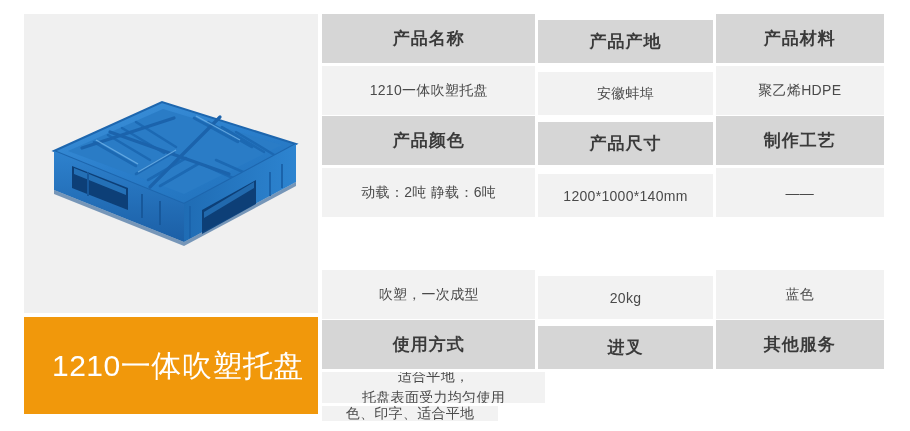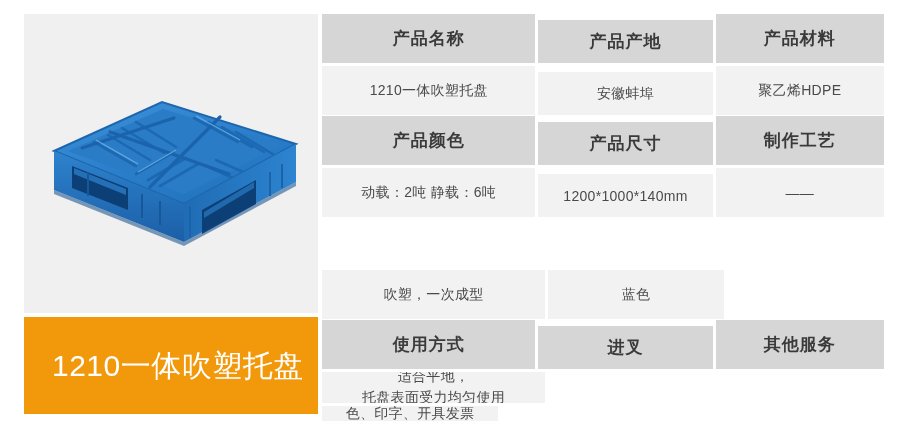--- a/index.html
+++ b/index.html
@@ -223,36 +223,37 @@
       <div class="spec-cell c3">制作工艺</div>
     </div>
     <div class="spec-block row-body" style="top:154px;">
       <div class="spec-cell c1">动载：2吨 静载：6吨</div>
       <div class="spec-cell c2">1200*1000*140mm</div>
       <div class="spec-cell c3">——</div>
     </div>
 
     <div class="spec-block row-body" style="top:256px;">
       <div class="spec-cell c1">吹塑，一次成型</div>
+      <div class="spec-cell c2">20kg</div>
       <div class="spec-cell c3">蓝色</div>
     </div>
 
     <div class="spec-block row-head" style="top:306px;">
       <div class="spec-cell c1">使用方式</div>
       <div class="spec-cell c2">进叉</div>
       <div class="spec-cell c3">其他服务</div>
     </div>
     <div class="spec-block row-body tall" style="top:358px;">
       <div class="spec-cell c1">
         <div class="multi">
           <div>适合平地，</div>
           <div>托盘表面受力均匀使用</div>
         </div>
       </div>
       <div class="spec-cell c3">
         <div class="multi">
-          <div>色、印字、开具发票</div>
+          <div>色、印字、适合平地</div>
         </div>
       </div>
     </div>
 
   </div>
 </div>
 
 </body></html>

